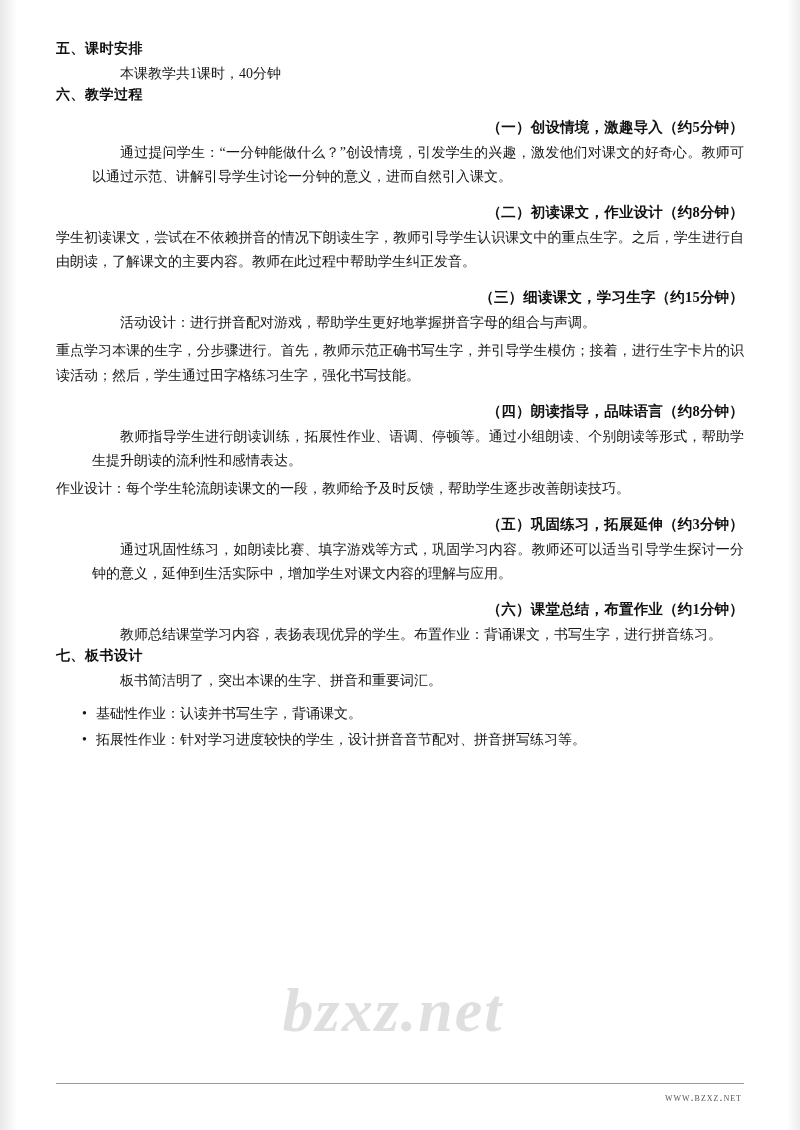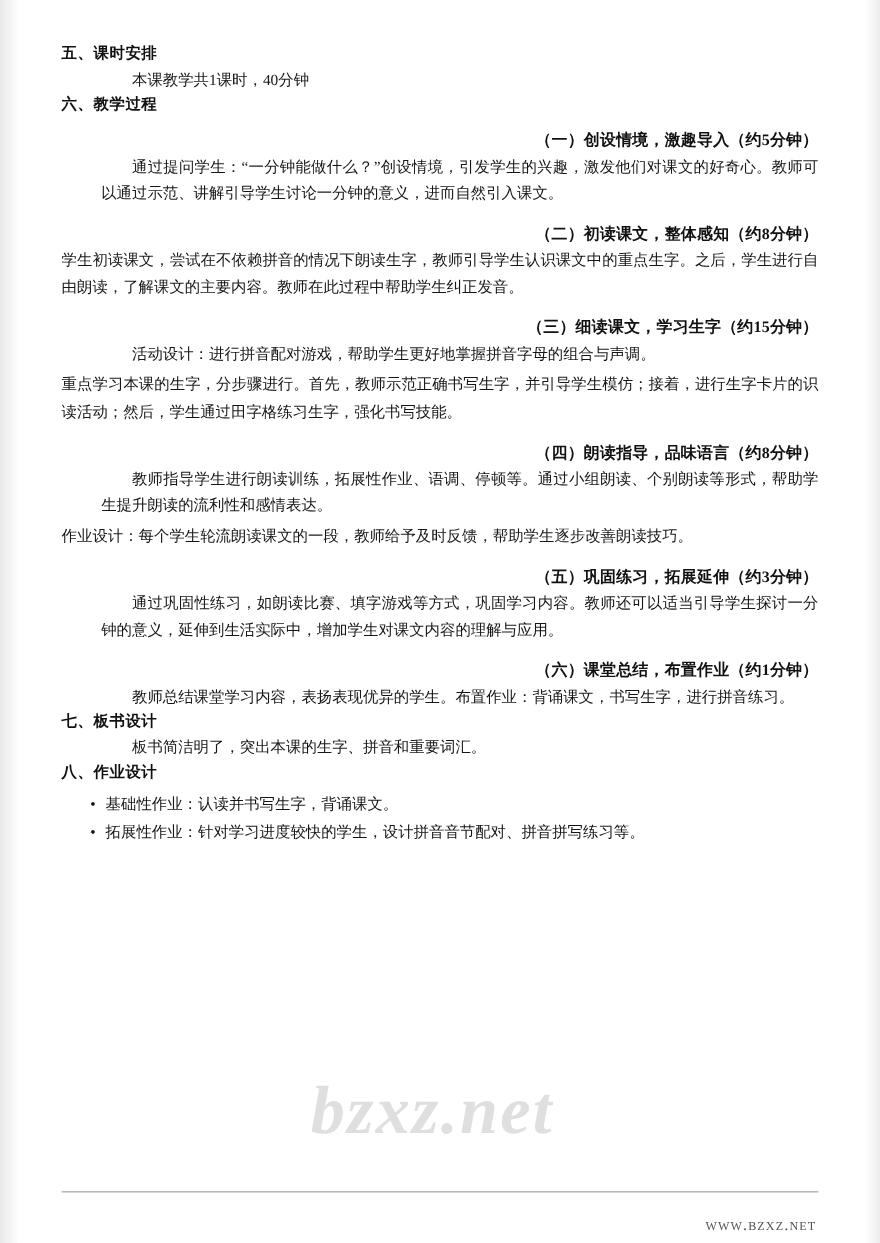--- a/index.html
+++ b/index.html
@@ -112,25 +112,24 @@
     left: 56px;
     right: 56px;
     top: 1083px;
     border-top: 1px solid #9a9a9a;
   }
   .footer-url {
     position: absolute;
     right: 58px;
     top: 1090px;
     font-family: "Liberation Serif", "DejaVu Serif", serif;
-    font-size: 15px;
+    font-size: 12px;
     font-variant: small-caps;
     letter-spacing: 1px;
     color: #555;
-    margin-top: 16px;
   }
 </style>
 </head>
 <body>
 
 <div class="page">
   <div class="left-edge"></div>
   <div class="right-edge"></div>
 
   <div class="watermark-big">bzxz.net</div>
@@ -141,21 +140,21 @@
     <p class="body indent2">本课教学共1课时，40分钟</p>
 
     <h2 class="section sec-gap-lg">六、教学过程</h2>
 
     <div class="block">
       <h3 class="sub">（一）创设情境，激趣导入（约5分钟）</h3>
       <p class="body indent2">通过提问学生：“一分钟能做什么？”创设情境，引发学生的兴趣，激发他们对课文的好奇心。教师可以通过示范、讲解引导学生讨论一分钟的意义，进而自然引入课文。</p>
     </div>
 
     <div class="block">
-      <h3 class="sub">（二）初读课文，整体感知（约8分钟）</h3>
+      <h3 class="sub">（二）初读课文，作业设计（约8分钟）</h3>
       <p class="body indent0">学生初读课文，尝试在不依赖拼音的情况下朗读生字，教师引导学生认识课文中的重点生字。之后，学生进行自由朗读，了解课文的主要内容。教师在此过程中帮助学生纠正发音。</p>
     </div>
 
     <div class="block">
       <h3 class="sub">（三）细读课文，学习生字（约15分钟）</h3>
       <p class="body indent2">活动设计：进行拼音配对游戏，帮助学生更好地掌握拼音字母的组合与声调。</p>
       <p class="body indent0">重点学习本课的生字，分步骤进行。首先，教师示范正确书写生字，并引导学生模仿；接着，进行生字卡片的识读活动；然后，学生通过田字格练习生字，强化书写技能。</p>
     </div>
 
     <div class="block">
@@ -170,21 +169,20 @@
     </div>
 
     <div class="block">
       <h3 class="sub">（六）课堂总结，布置作业（约1分钟）</h3>
       <p class="body indent2">教师总结课堂学习内容，表扬表现优异的学生。布置作业：背诵课文，书写生字，进行拼音练习。</p>
     </div>
 
     <h2 class="section sec-gap-lg">七、板书设计</h2>
     <p class="body indent2">板书简洁明了，突出本课的生字、拼音和重要词汇。</p>
 
-    <h2 class="section sec-gap-md">八、作业设计</h2>
     <ul class="hw">
       <li>
         <span class="bullet">•</span>
         <span>基础性作业：认读并书写生字，背诵课文。</span>
       </li>
       <li>
         <span class="bullet">•</span>
         <span>拓展性作业：针对学习进度较快的学生，设计拼音音节配对、拼音拼写练习等。</span>
       </li>
     </ul>

